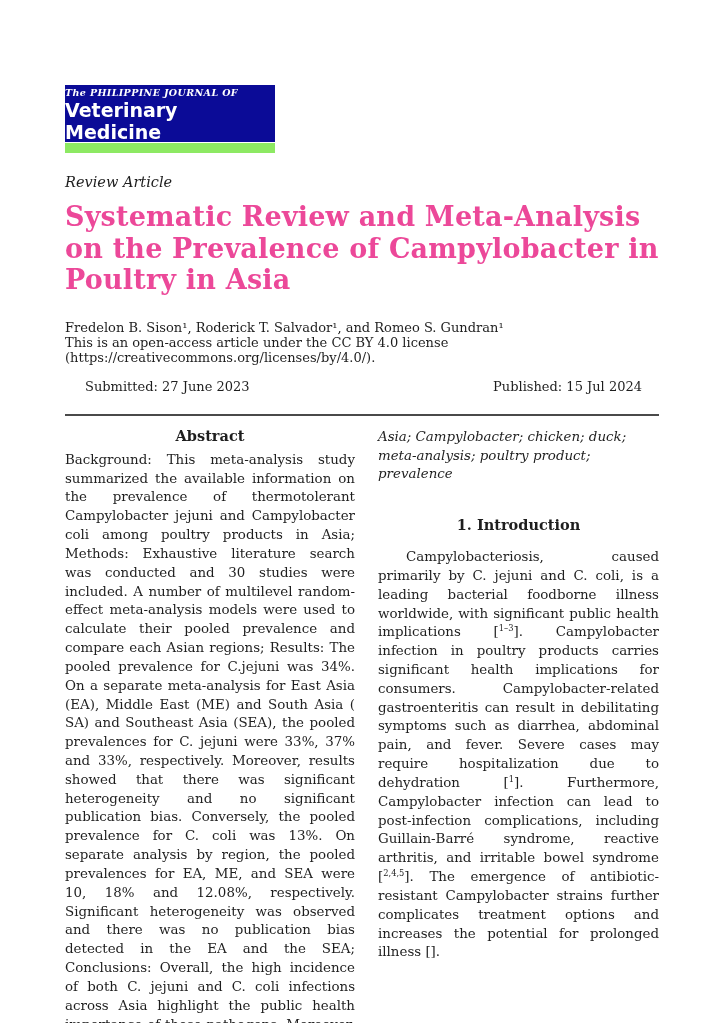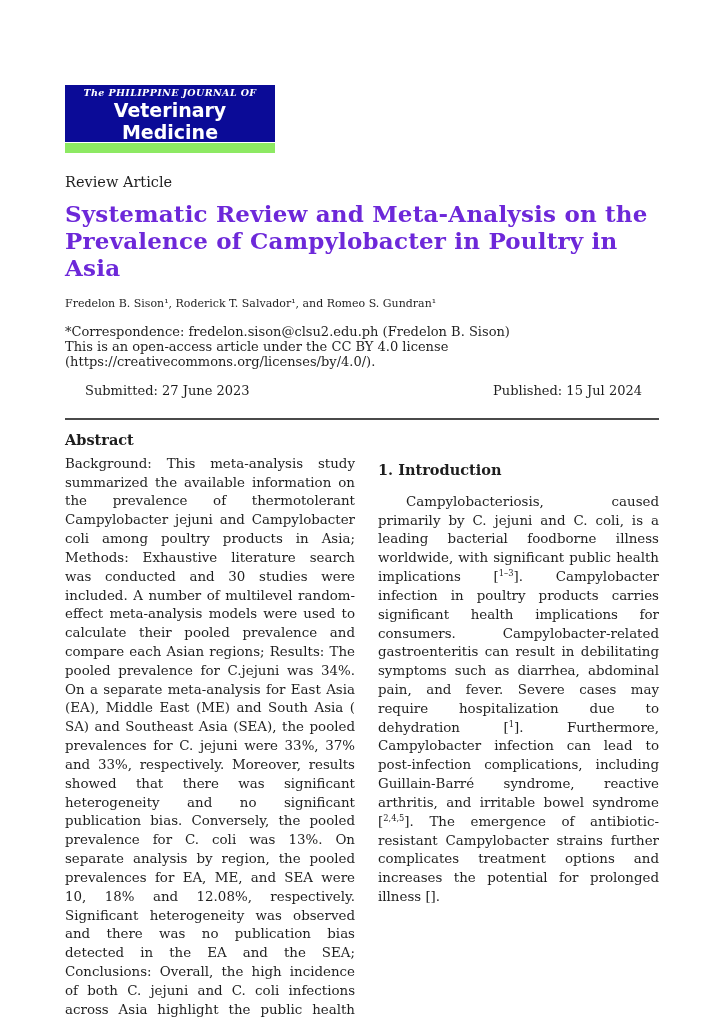--- a/index.html
+++ b/index.html
@@ -12,54 +12,54 @@
 
   
   .logo { margin-top:85px; width:210px; }
   .logo-box {
     width:210px; height:57px; background:#0b0b97;
     display:flex; flex-direction:column; justify-content:center;
     padding-left:0; box-sizing:border-box;
   }
   .logo-line1 {
     color:#ffffff; font-style:italic; font-weight:bold;
-    font-size:9.5px; letter-spacing:0.4px; text-align:center; margin-top:2px;
+    font-size:9.5px; letter-spacing:0.4px; margin-top:2px;
   }
   .logo-line2 {
     color:#ffffff; font-family:"DejaVu Sans", sans-serif; font-weight:bold;
-    font-size:19px; text-align:center; margin-top:1px;
+    font-size:19px; margin-top:1px;
   }
   .logo-bar { width:210px; height:10px; background:#8de963; margin-top:1px; }
 
-  .review-type { margin-top:21px; font-size:14.5px; }
+  .review-type { margin-top:21px; font-style:italic; font-size:14.5px; }
 
   .title {
-    margin:11px 0 0 0; font-size:23px; font-weight:bold;
-    line-height:1.17; color:#6d28d9; letter-spacing:0.2px;
+    margin:11px 0 0 0; font-size:27px; font-weight:bold;
+    line-height:1.17; color:#ec4899; letter-spacing:0.2px;
   }
 
-  .authors { margin-top:15px; font-size:11px; }
+  .authors { margin-top:24px; font-size:13px; }
   .affiliation { margin-top:17px; font-size:13px; line-height:1.45; }
   .correspondence { margin-top:14px; font-size:13px; }
   .license { font-size:13px; }
 
   .dates {
     margin-top:14px; font-size:13px;
     display:flex; justify-content:space-between; width:557px;margin-left:20px;
   }
 
   .rule {
     margin-top:20px; border:none; border-top:2px solid #4a4a4a; width:100%;
   }
 
   .columns { margin-top:9px; display:flex; gap:23px; }
   .col-left  { width:290px; }
   .col-right { width:281px; }
 
-  .sec-heading { font-size:14.5px; font-weight:bold; margin:2px 0 0 0; }
+  .sec-heading { font-size:14.5px; font-weight:bold; margin:2px 0 0 0;text-align:center; }
   .body-par {
     margin:7px 0 0 0; font-size:13.4px; line-height:1.405;
     text-align:justify;
   }
   .indent { text-indent:28px; }
   .keywords-par {
     margin:3px 0 0 0; font-size:13.4px; line-height:1.4; font-style:italic;
   }
   .intro-heading { margin-top:32px; }
   .par-gap { margin-top:15px; }
@@ -79,39 +79,39 @@
       <div class="logo-bar"></div>
     </div>
 
     <div class="review-type">Review Article</div>
 
     <h1 class="title">Systematic Review and Meta-Analysis on the Prevalence of Campylobacter in Poultry in Asia</h1>
 
     <div class="authors">Fredelon B. Sison¹, Roderick T. Salvador¹, and Romeo S. Gundran¹</div>
 
 
-    <div class="correspondence">*Correspondence:  fredelon.sison@clsu2.edu.ph (Fredelon B. Sison)</div>
 
     <div class="license">This is an open-access article under the CC BY 4.0 license (https://creativecommons.org/licenses/by/4.0/).</div>
 
     <div class="dates">
       <span>Submitted: 27 June 2023</span>
       <span>Published: 15 Jul 2024</span>
     </div>
 
     <hr class="rule">
 
     <div class="columns">
 
       <div class="col-left">
         <h2 class="sec-heading">Abstract</h2>
         <p class="body-par">Background: This meta-analysis study summarized the available information on the prevalence of thermotolerant Campylobacter jejuni and Campylobacter coli among poultry products in Asia; Methods: Exhaustive literature search was conducted and 30 studies were included. A number of multilevel random-effect meta-analysis models were used to calculate their pooled prevalence and compare each Asian regions; Results: The pooled prevalence for C.jejuni was 34%. On a separate meta-analysis for East Asia (EA), Middle East (ME) and South Asia ( SA) and Southeast Asia (SEA), the pooled prevalences for C. jejuni were 33%, 37% and 33%, respectively. Moreover, results showed that there was significant heterogeneity and no significant publication bias. Conversely, the pooled prevalence for C. coli was 13%. On separate analysis by region, the pooled prevalences for EA, ME, and SEA were 10, 18% and 12.08%, respectively. Significant heterogeneity was observed and there was no publication bias detected in the EA and the SEA; Conclusions: Overall, the high incidence of both C. jejuni and C. coli infections across Asia highlight the public health importance of these pathogens. Moreover, the meta-analysis of C. jejuni and C. coli prevalence across Asia gives crucial insights into the public health concerns connected with these pathogens.</p>
       </div>
 
       <div class="col-right">
+        <p class="keywords-par">Asia; Campylobacter; chicken; duck; meta-analysis; poultry product; prevalence</p>
 
         <h2 class="sec-heading intro-heading">1. Introduction</h2>
         <p class="body-par indent par-gap">Campylobacteriosis, caused primarily by C. jejuni and C. coli, is a leading bacterial foodborne illness worldwide, with significant public health implications [<sup>1–3</sup>]. Campylobacter infection in poultry products carries significant health implications for consumers. Campylobacter-related gastroenteritis can result in debilitating symptoms such as diarrhea, abdominal pain, and fever. Severe cases may require hospitalization due to dehydration [<sup>1</sup>]. Furthermore, Campylobacter infection can lead to post-infection complications, including Guillain-Barré syndrome, reactive arthritis, and irritable bowel syndrome [<sup>2,4,5</sup>]. The emergence of antibiotic-resistant Campylobacter strains further complicates treatment options and increases the potential for prolonged illness [].</p>
 
       </div>
 
     </div>
   </div>
 </div>
 

